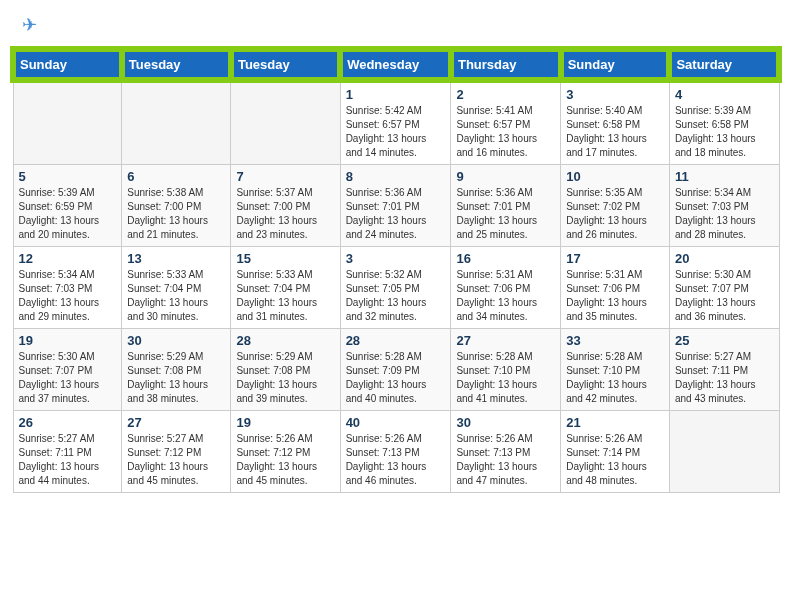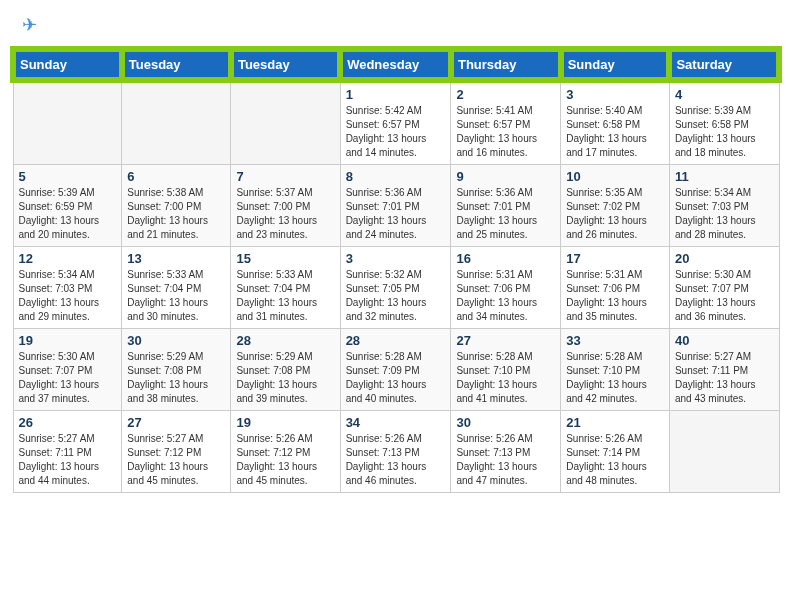--- a/index.html
+++ b/index.html
@@ -229,39 +229,39 @@
         </td>
         <td>
           <div class="day-num">27</div>
           <div class="day-info">Sunrise: 5:28 AM<br>Sunset: 7:10 PM<br>Daylight: 13 hours and 41 minutes.</div>
         </td>
         <td>
           <div class="day-num">33</div>
           <div class="day-info">Sunrise: 5:28 AM<br>Sunset: 7:10 PM<br>Daylight: 13 hours and 42 minutes.</div>
         </td>
         <td>
-          <div class="day-num">40</div>
+          <div class="day-num">25</div>
           <div class="day-info">Sunrise: 5:27 AM<br>Sunset: 7:11 PM<br>Daylight: 13 hours and 43 minutes.</div>
         </td>
       </tr>
       <tr>
         <td>
           <div class="day-num">26</div>
           <div class="day-info">Sunrise: 5:27 AM<br>Sunset: 7:11 PM<br>Daylight: 13 hours and 44 minutes.</div>
         </td>
         <td>
           <div class="day-num">27</div>
           <div class="day-info">Sunrise: 5:27 AM<br>Sunset: 7:12 PM<br>Daylight: 13 hours and 45 minutes.</div>
         </td>
         <td>
           <div class="day-num">19</div>
           <div class="day-info">Sunrise: 5:26 AM<br>Sunset: 7:12 PM<br>Daylight: 13 hours and 45 minutes.</div>
         </td>
         <td>
-          <div class="day-num">34</div>
+          <div class="day-num">40</div>
           <div class="day-info">Sunrise: 5:26 AM<br>Sunset: 7:13 PM<br>Daylight: 13 hours and 46 minutes.</div>
         </td>
         <td>
           <div class="day-num">30</div>
           <div class="day-info">Sunrise: 5:26 AM<br>Sunset: 7:13 PM<br>Daylight: 13 hours and 47 minutes.</div>
         </td>
         <td>
           <div class="day-num">21</div>
           <div class="day-info">Sunrise: 5:26 AM<br>Sunset: 7:14 PM<br>Daylight: 13 hours and 48 minutes.</div>
         </td>

